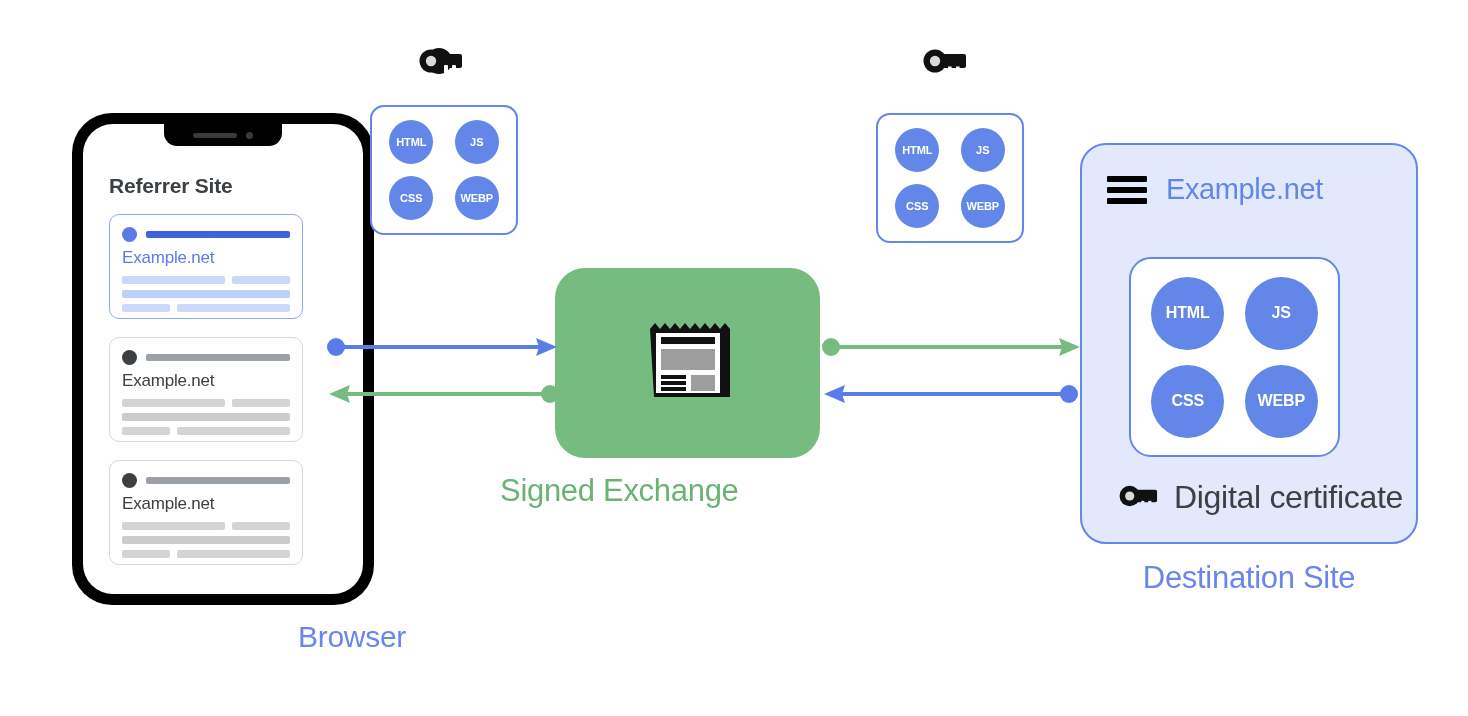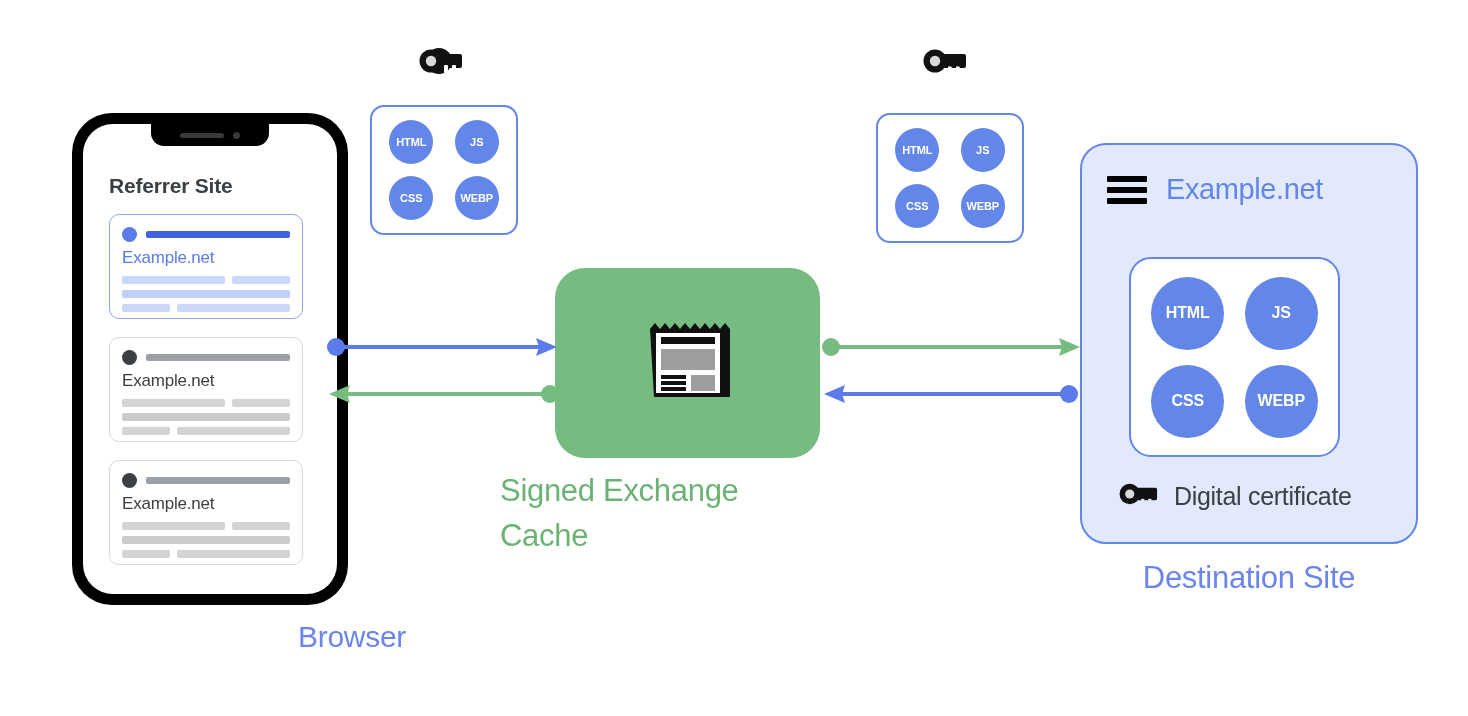--- a/index.html
+++ b/index.html
@@ -18,21 +18,21 @@
     height: 716px;
     background: #ffffff;
     overflow: hidden;
   }
 
   
   #phone {
     position: absolute;
     left: 72px;
     top: 113px;
-    width: 276px;
+    width: 302px;
     height: 492px;
     background: #000000;
     border-radius: 40px;
     box-sizing: border-box;
   }
   #phone-screen {
     position: absolute;
     left: 11px;
     top: 11px;
     right: 11px;
@@ -278,21 +278,21 @@
   }
   #dest-cert {
     position: absolute;
     left: 28px;
     top: 334px;
     display: flex;
     align-items: center;
     gap: 14px;
   }
   #dest-cert-label {
-    font-size: 25px;
+    font-size: 32px;
     color: #3c4043;
     letter-spacing: -0.3px;
   }
   #dest-label {
     position: absolute;
     left: 1080px;
     top: 560px;
     width: 338px;
     text-align: center;
     font-size: 31px;
@@ -442,21 +442,20 @@
         <rect x="16" y="59" width="25" height="4" fill="#111111"></rect>
         <rect x="16" y="65" width="25" height="4" fill="#111111"></rect>
         <rect x="16" y="71" width="25" height="4" fill="#111111"></rect>
         <rect x="46" y="59" width="24" height="16" fill="#9e9e9e"></rect>
       </svg>
     </div>
   </div>
 
   <div id="cache-label">
     <div>Signed Exchange</div>
-    <div>Cache</div>
   </div>
 
   <div id="dest-panel">
 
     <div id="dest-header">
       <div id="hamburger-icon">
         <span></span>
           <span></span>
           <span></span>
       </div>

